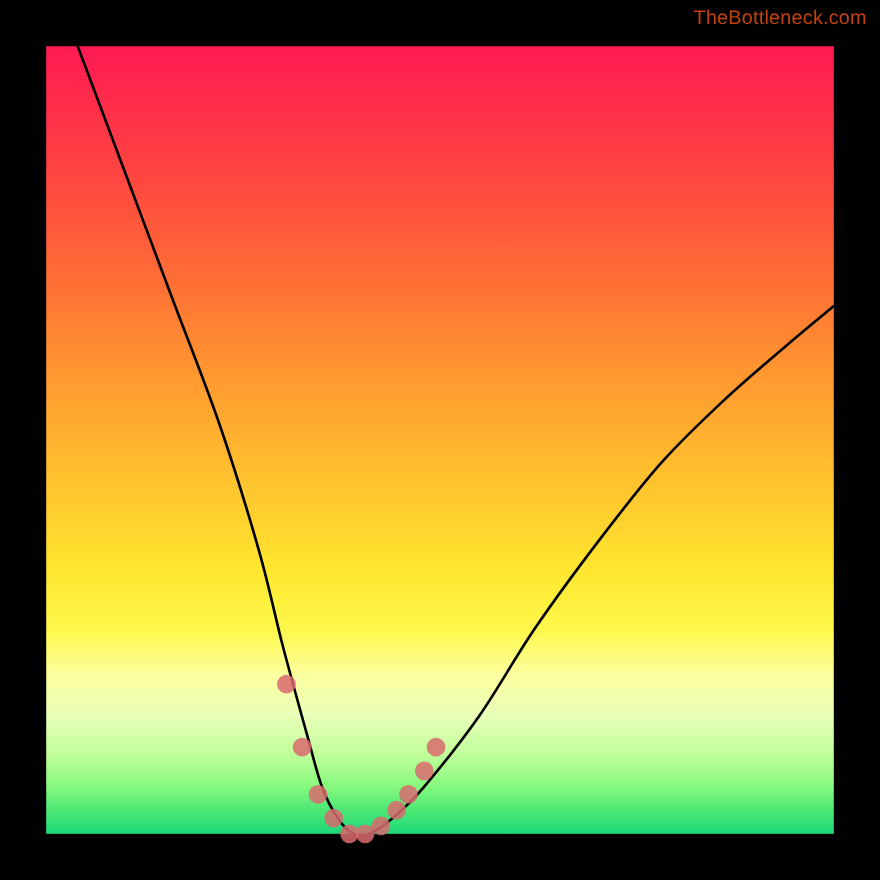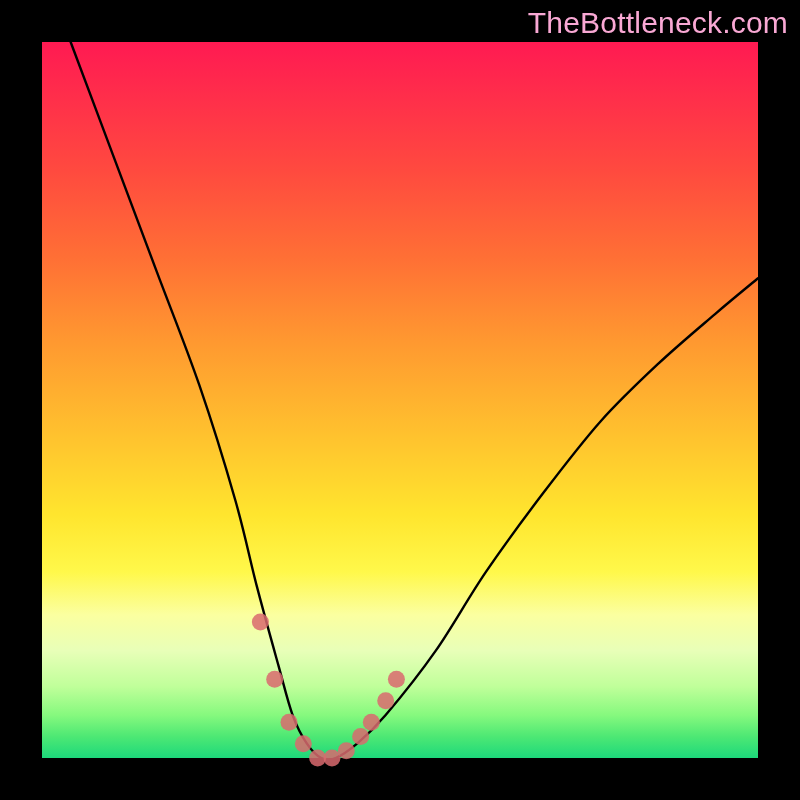--- a/index.html
+++ b/index.html
@@ -37,22 +37,22 @@
       #c0ff9a 90%,
       #86f97e 94%,
       #4de874 97%,
       #1dd87b 100%
     );
   }
   .watermark {
     position: absolute;
     top: 6px;
     right: 12px;
-    color: #f9a8d4;
-    font-size: 30px;
+    color: #c2410c;
+    font-size: 18px;
     font-weight: 500;
     letter-spacing: 0.2px;
     z-index: 5;
   }
   svg.curve {
     position: absolute;
     left: 0;
     top: 0;
     width: 716px;
     height: 716px;

